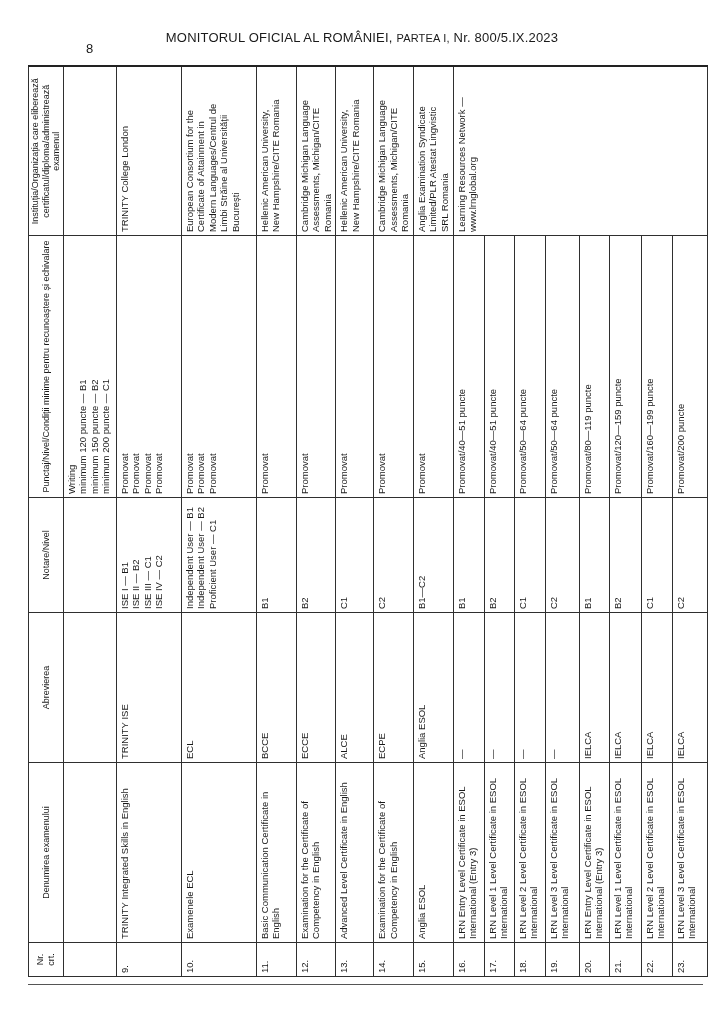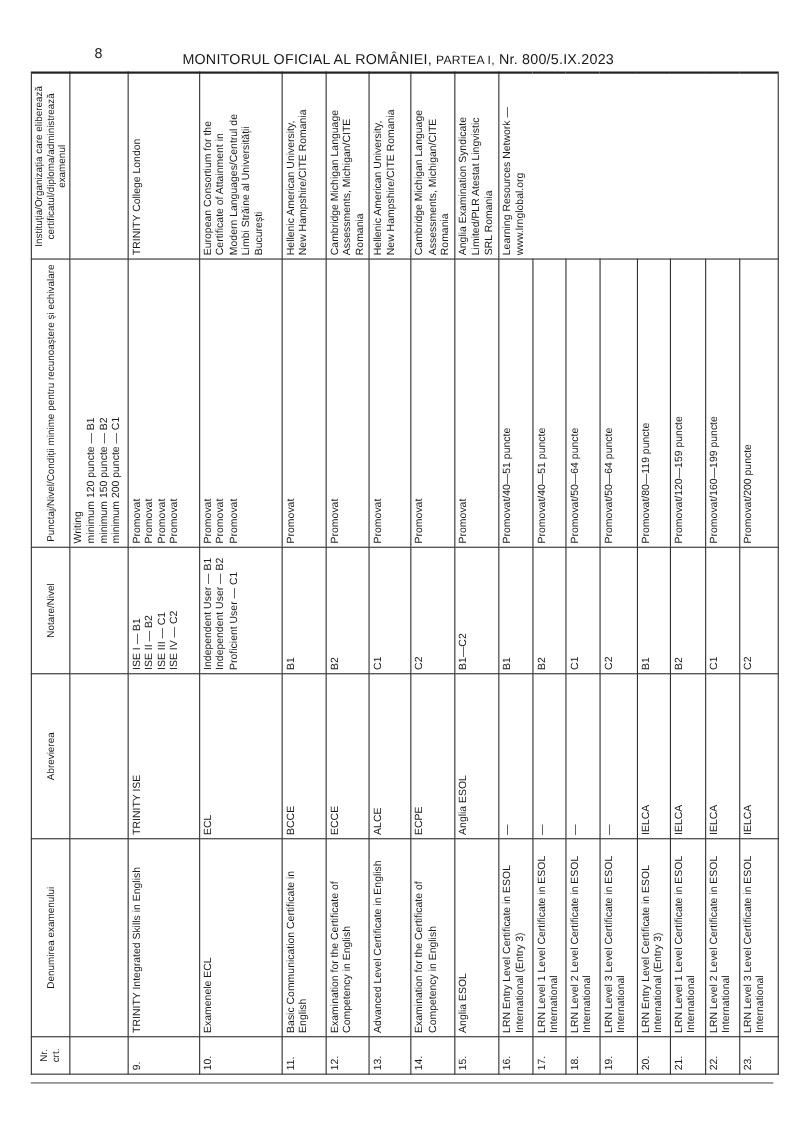--- a/index.html
+++ b/index.html
@@ -14,21 +14,21 @@
   }
   .page-num {
     position: absolute;
     left: 86px;
     top: 41px;
     font-size: 13px;
   }
   .page-title {
     position: absolute;
     left: 0;
-    top: 46px;
+    top: 30px;
     width: 100%;
     text-align: center;
     font-size: 13px;
     letter-spacing: 0.2px;
     white-space: nowrap;
   }
   .page-title .part { font-size: 11px; }
   
   .table-rot {
     position: absolute;

